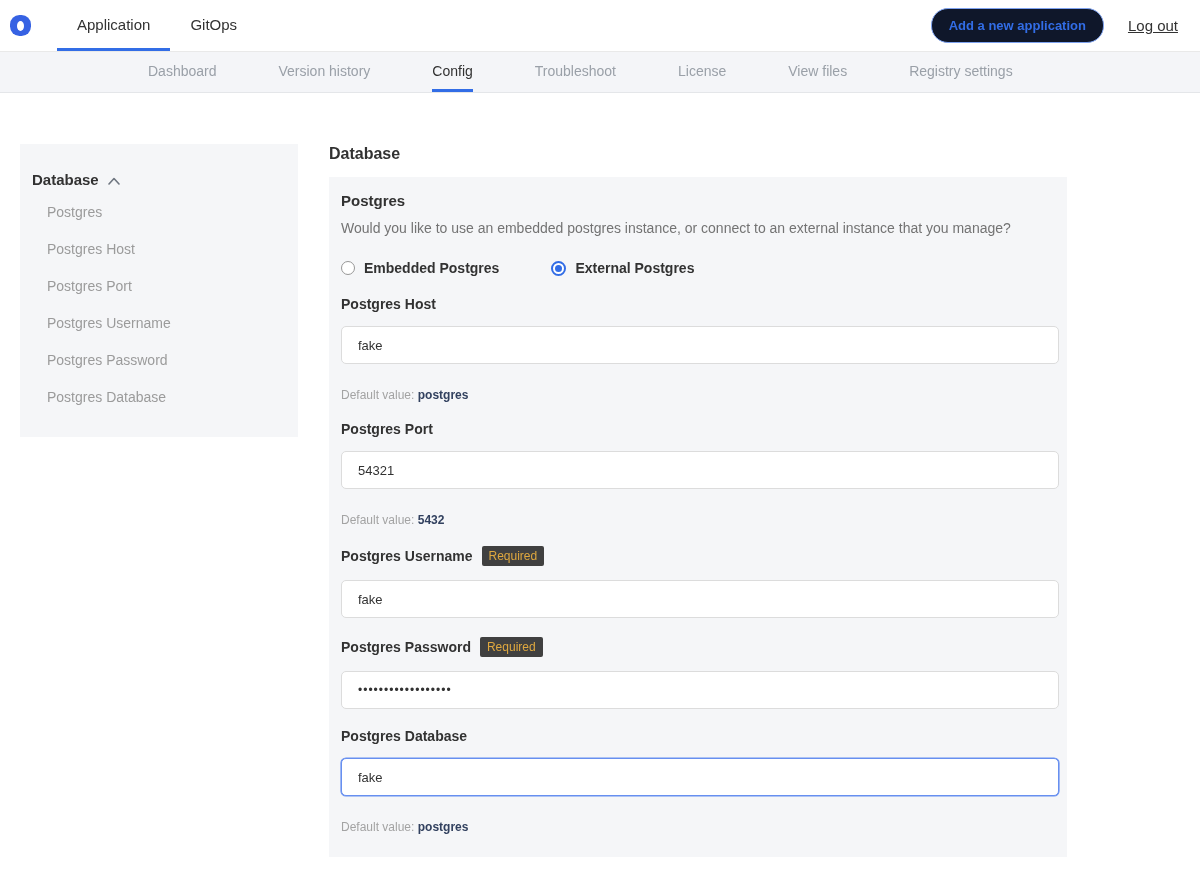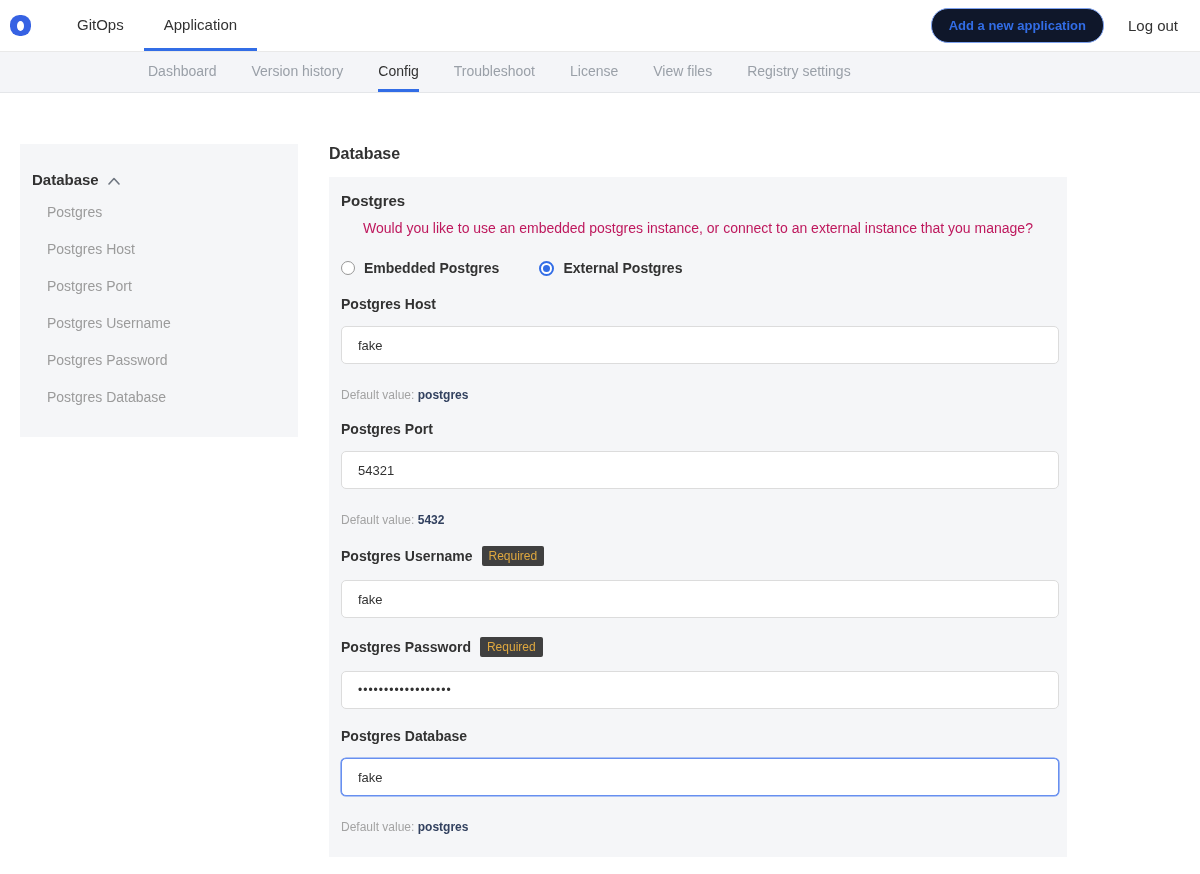--- a/index.html
+++ b/index.html
@@ -28,26 +28,26 @@
     border-bottom: 3px solid transparent;
   }
   .top-tab.active { border-bottom-color: #326de6; }
   .top-right { margin-left: auto; display: flex; align-items: center; gap: 24px; }
   .add-app-btn {
     background: #0f172a; border: 1px solid #7fa3f0; color: #326de6;
     font-weight: bold; font-size: 13px; border-radius: 17px;
     padding: 9px 17px; cursor: pointer;
     font-family: "Liberation Sans", sans-serif;
   }
-  .logout { font-size: 15px; color: #323232; cursor: pointer; }
+  .logout { font-size: 15px; color: #323232; cursor: pointer; text-decoration: underline; }
 
   
   .subnav {
     height: 41px; background: #f4f5f8; border-bottom: 1px solid #e4e6e9;
-    display: flex; align-items: stretch; padding-left: 148px; gap: 35px;
+    display: flex; align-items: stretch; padding-left: 148px; gap: 62px;
   }
   .subnav-item {
     display: flex; align-items: center; font-size: 14px; color: #9aa0a8;
     border-bottom: 3px solid transparent; cursor: pointer;
   }
   .subnav-item.active { color: #323232; font-weight: normal; border-bottom-color: #326de6; }
 
   
   .content { display: flex; align-items: flex-start; padding-top: 51px; }
 
@@ -64,23 +64,23 @@
   .sidebar-item {
     font-size: 14px; color: #9b9b9b; padding: 10px 0 10px 15px;
     margin-top: 1px; cursor: pointer;
   }
 
   .main { margin-left: 31px; width: 738px; }
   .main-title { font-size: 16px; font-weight: bold; margin: 1px 0 14px; }
 
   .panel { background: #f5f6f8; padding: 15px 12px 23px; }
   .group-label { font-size: 15px; font-weight: bold; margin-bottom: 11px; }
-  .help { font-size: 14px; color: #be185d; margin-bottom: 24px; text-align: center; }
-
-  .radios { display: flex; gap: 40px; margin-bottom: 20px; }
+  .help { font-size: 14px; color: #737373; margin-bottom: 24px; }
+
+  .radios { display: flex; gap: 52px; margin-bottom: 20px; }
   .radio { display: flex; align-items: center; gap: 9px; font-size: 14px; font-weight: bold; cursor: pointer; }
   .radio-circle {
     width: 14px; height: 14px; border: 1px solid #979797; border-radius: 50%;
     background: #fff; flex-shrink: 0;
   }
   .radio-circle.checked {
     border: 2px solid #326de6; width: 15px; height: 15px;
     display: flex; align-items: center; justify-content: center;
   }
   .radio-dot { width: 7px; height: 7px; background: #326de6; border-radius: 50%; }
@@ -114,25 +114,25 @@
 </style>
 </head>
 <body>
 
 <header class="topbar">
   <div class="logo-wrap">
     <div class="logo">
       <span class="logo-hole"></span>
     </div>
   </div>
+  <div class="top-tab active">
+    <span>Application</span>
+  </div>
   <div class="top-tab">
     <span>GitOps</span>
-  </div>
-  <div class="top-tab active">
-    <span>Application</span>
   </div>
   <div class="top-right">
     <button class="add-app-btn">Add a new application</button>
     <span class="logout">Log out</span>
   </div>
 </header>
 
 <nav class="subnav">
   <div class="subnav-item">Dashboard</div>
   <div class="subnav-item">Version history</div>

